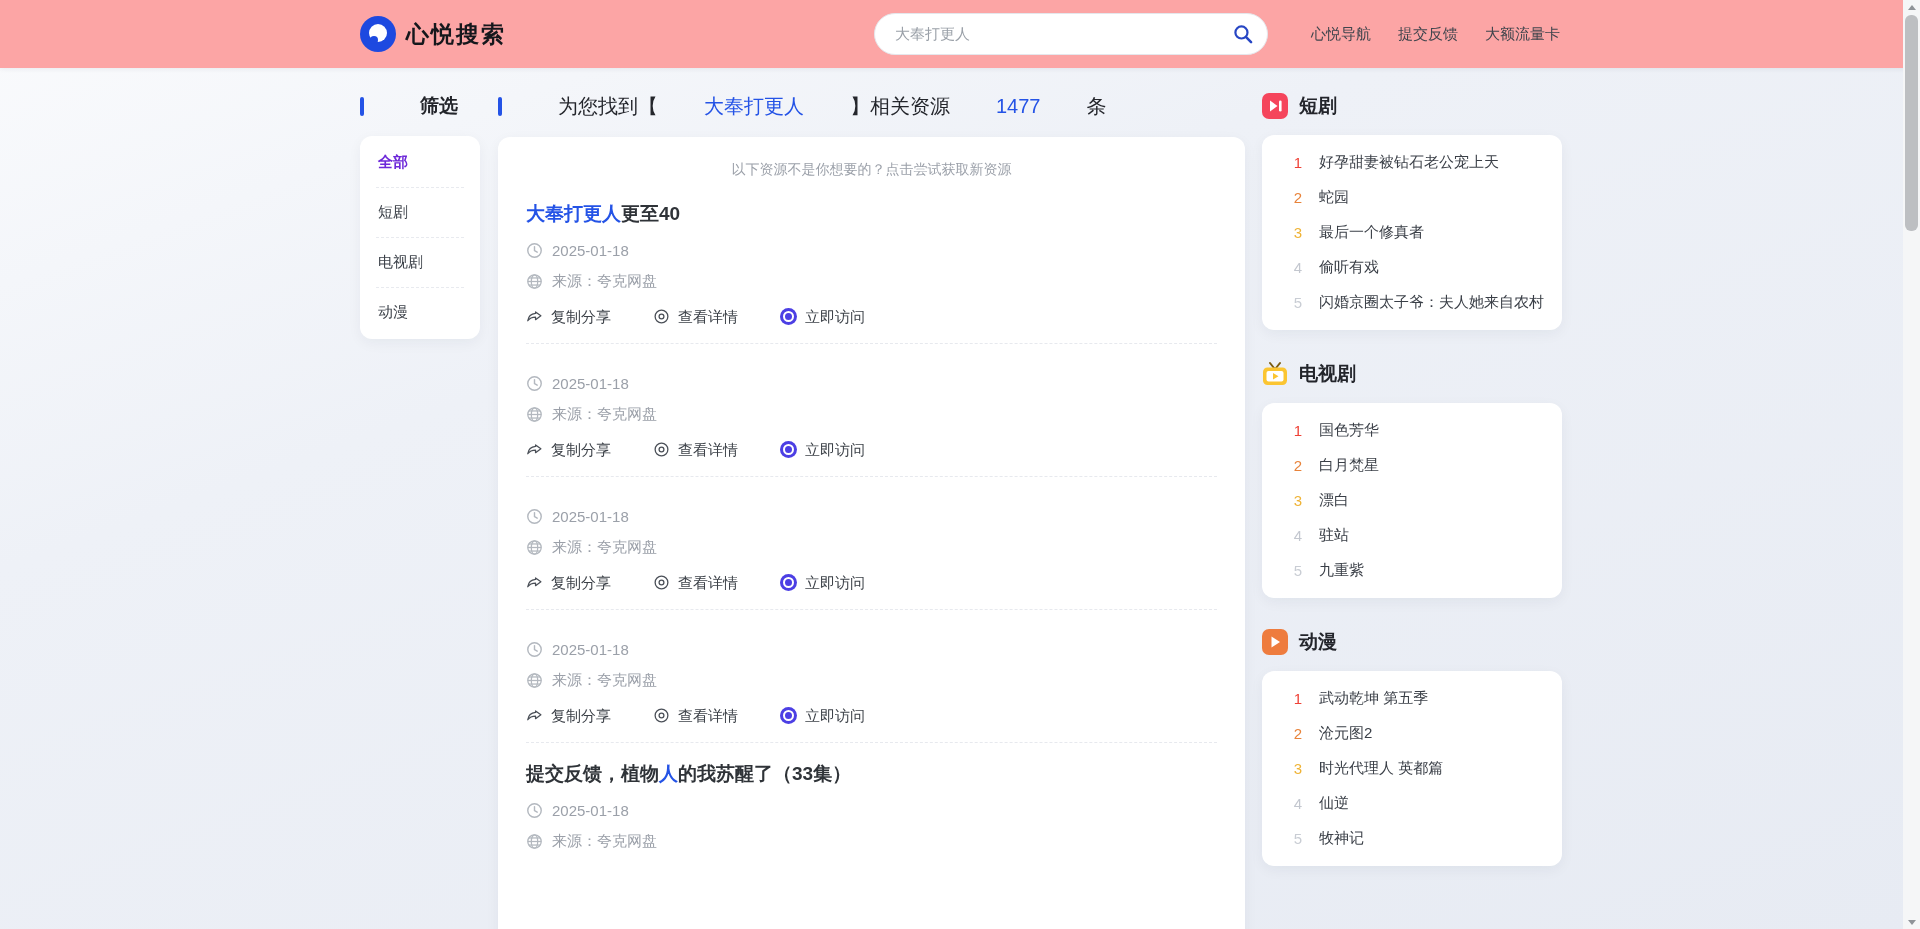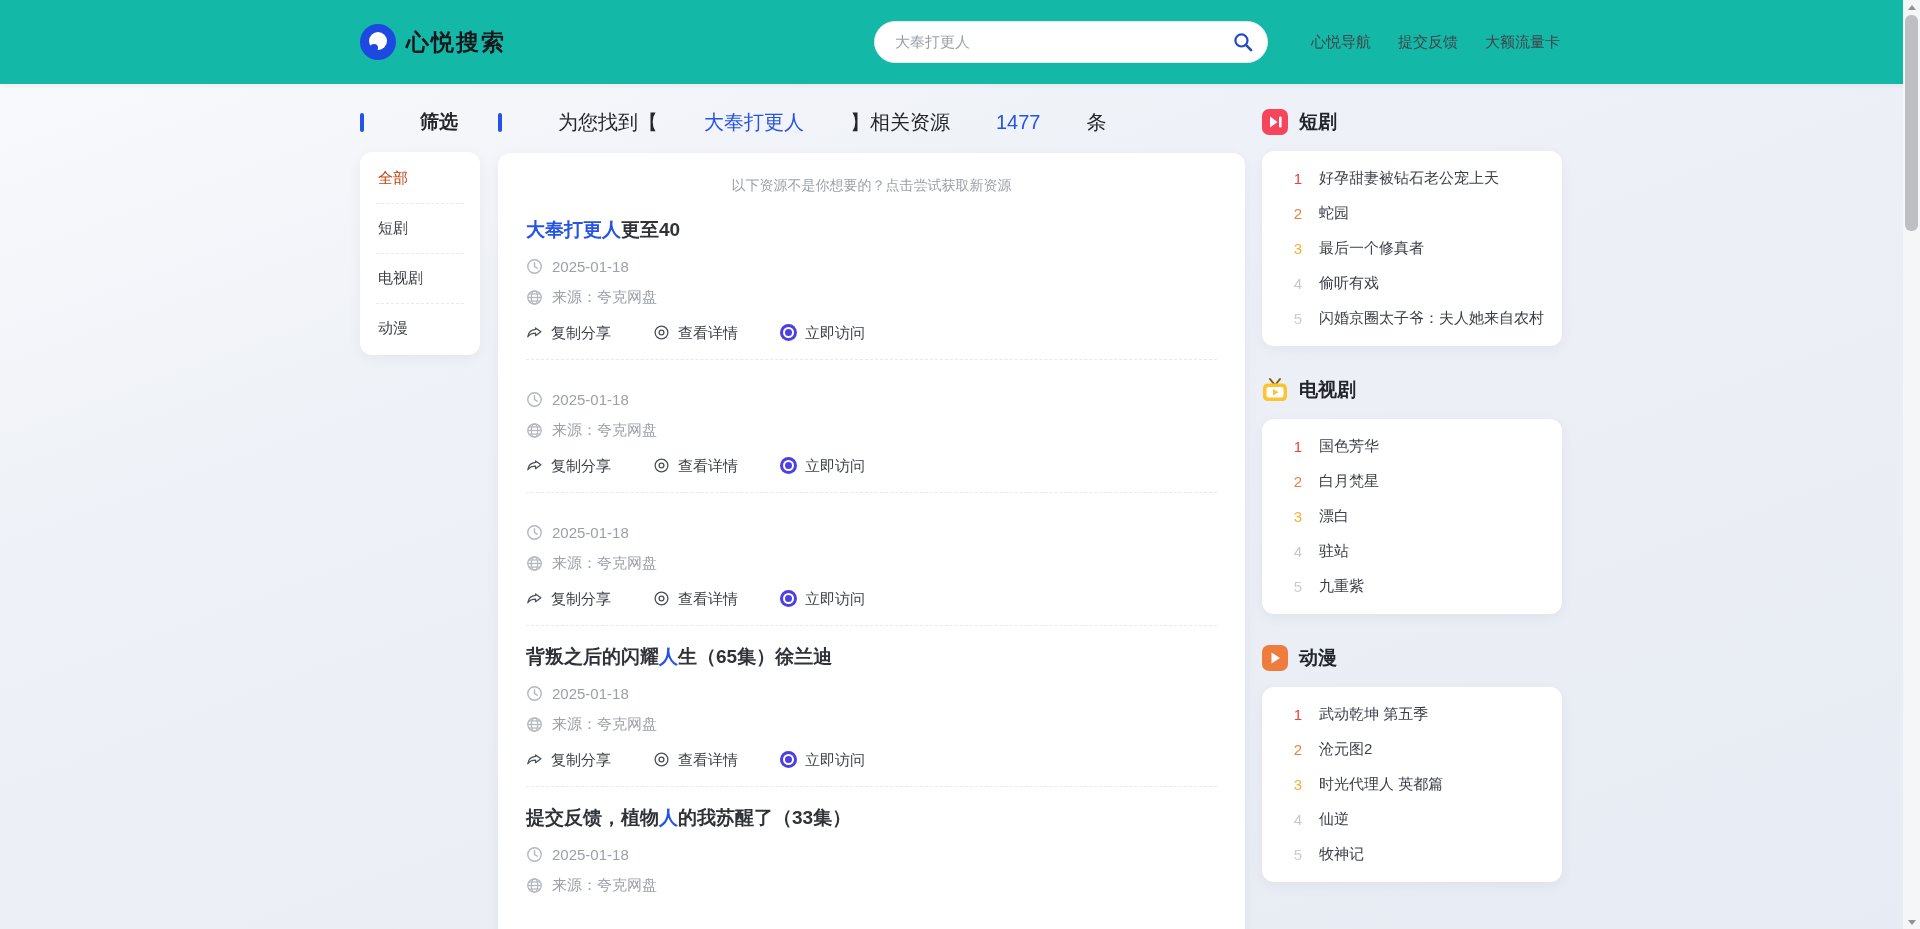--- a/index.html
+++ b/index.html
@@ -4,21 +4,21 @@
 <style>
   * { margin:0; padding:0; box-sizing:border-box; }
   html,body { width:1920px; height:929px; overflow:hidden; }
   body {
     font-family:"Liberation Sans","DejaVu Sans",sans-serif;
     background:linear-gradient(160deg,#fafbfd 0%,#eef1f7 35%,#e7ebf3 100%);
     color:#33373d;
   }
 
   
-  .topbar { height:84px; background:#14b8a6; box-shadow:0 1px 5px rgba(30,36,50,.07); position:relative; z-index:10; }
+  .topbar { height:68px; background:#fca5a5; box-shadow:0 1px 5px rgba(30,36,50,.07); position:relative; z-index:10; }
   .topbar-inner { width:1200px; margin:0 auto; height:100%; display:flex; align-items:center; }
   .logo { display:flex; align-items:center; cursor:pointer; }
   .logo-mark { position:relative; width:36px; height:36px; border-radius:50%; background:#1d49e0; }
   .logo-mark .inner { position:absolute; left:9px; top:8px; width:18px; height:18px; border-radius:50%; background:#fff; }
   .logo-mark .notch { position:absolute; left:10px; top:20px; width:8px; height:8px; border-radius:50%; background:#1d49e0; }
   .logo-text { margin-left:10px; font-size:23px; font-weight:800; letter-spacing:2px; color:#15171c; }
 
   .searchbar { margin-left:368px; width:394px; height:42px; border:1px solid #e5e7ec; border-radius:21px;
     background:#fff; display:flex; align-items:center; padding:0 6px 0 20px; }
   .searchbar input { flex:1; border:none; outline:none; font-size:15px; color:#9aa0a8; background:transparent;
@@ -35,21 +35,21 @@
   .sec-head .bar { width:4px; height:19px; border-radius:2px; background:#2453e6; margin-right:10px; }
   .sec-head .sec-title { font-size:19px; font-weight:700; color:#23252b; }
 
   .card { background:#fff; border-radius:12px; box-shadow:0 4px 14px rgba(28,34,56,.05); }
 
   
   .filter-col { width:120px; margin-right:18px; flex:none; }
   .filter-card { padding:2px 16px; }
   .filter-item { padding:15px 2px; font-size:15px; color:#3a3f47; cursor:pointer; border-bottom:1px dashed #e8eaef; }
   .filter-item:last-child { border-bottom:none; }
-  .filter-item.active { color:#c2410c; font-weight:400; }
+  .filter-item.active { color:#6d28d9; font-weight:700; }
 
   
   .results-col { width:747px; margin-right:17px; flex:none; }
   .results-head .seg { font-size:20px; font-weight:400; color:#24262c; }
   .results-head .seg.hl { color:#2453e6; }
   .results-card { padding:16px 28px 10px; min-height:1400px; }
   .notice { text-align:center; font-size:14px; color:#9ba0a9; padding:8px 0 4px; cursor:pointer; }
 
   .result-item { padding:18px 0 16px; border-bottom:1px dashed #e7e9ee; }
   .result-item:last-child { border-bottom:none; }
@@ -275,21 +275,20 @@
       <div class="action">
         <span class="donut">
                   <span class="ring"></span>
                 </span>
         <span class="action-label">立即访问</span>
       </div>
     </div>
   </div>
 
   <div class="result-item">
-    <div class="result-title"><span>背叛之后的闪耀</span><span class="hl">人</span><span>生（65集）徐兰迪</span></div>
     <div class="meta-row">
       <svg width="17" height="17" viewBox="0 0 24 24" fill="none">
         <circle cx="12" cy="12" r="9.5" stroke="#b3b8bf" stroke-width="2"></circle>
         <path d="M12 6.5V12l3.8 2.4" stroke="#b3b8bf" stroke-width="2" stroke-linecap="round"></path>
       </svg>
       <span class="meta-text">2025-01-18</span>
     </div>
     <div class="meta-row">
       <svg width="17" height="17" viewBox="0 0 24 24" fill="none">
         <circle cx="12" cy="12" r="9.5" stroke="#b3b8bf" stroke-width="1.8"></circle>

